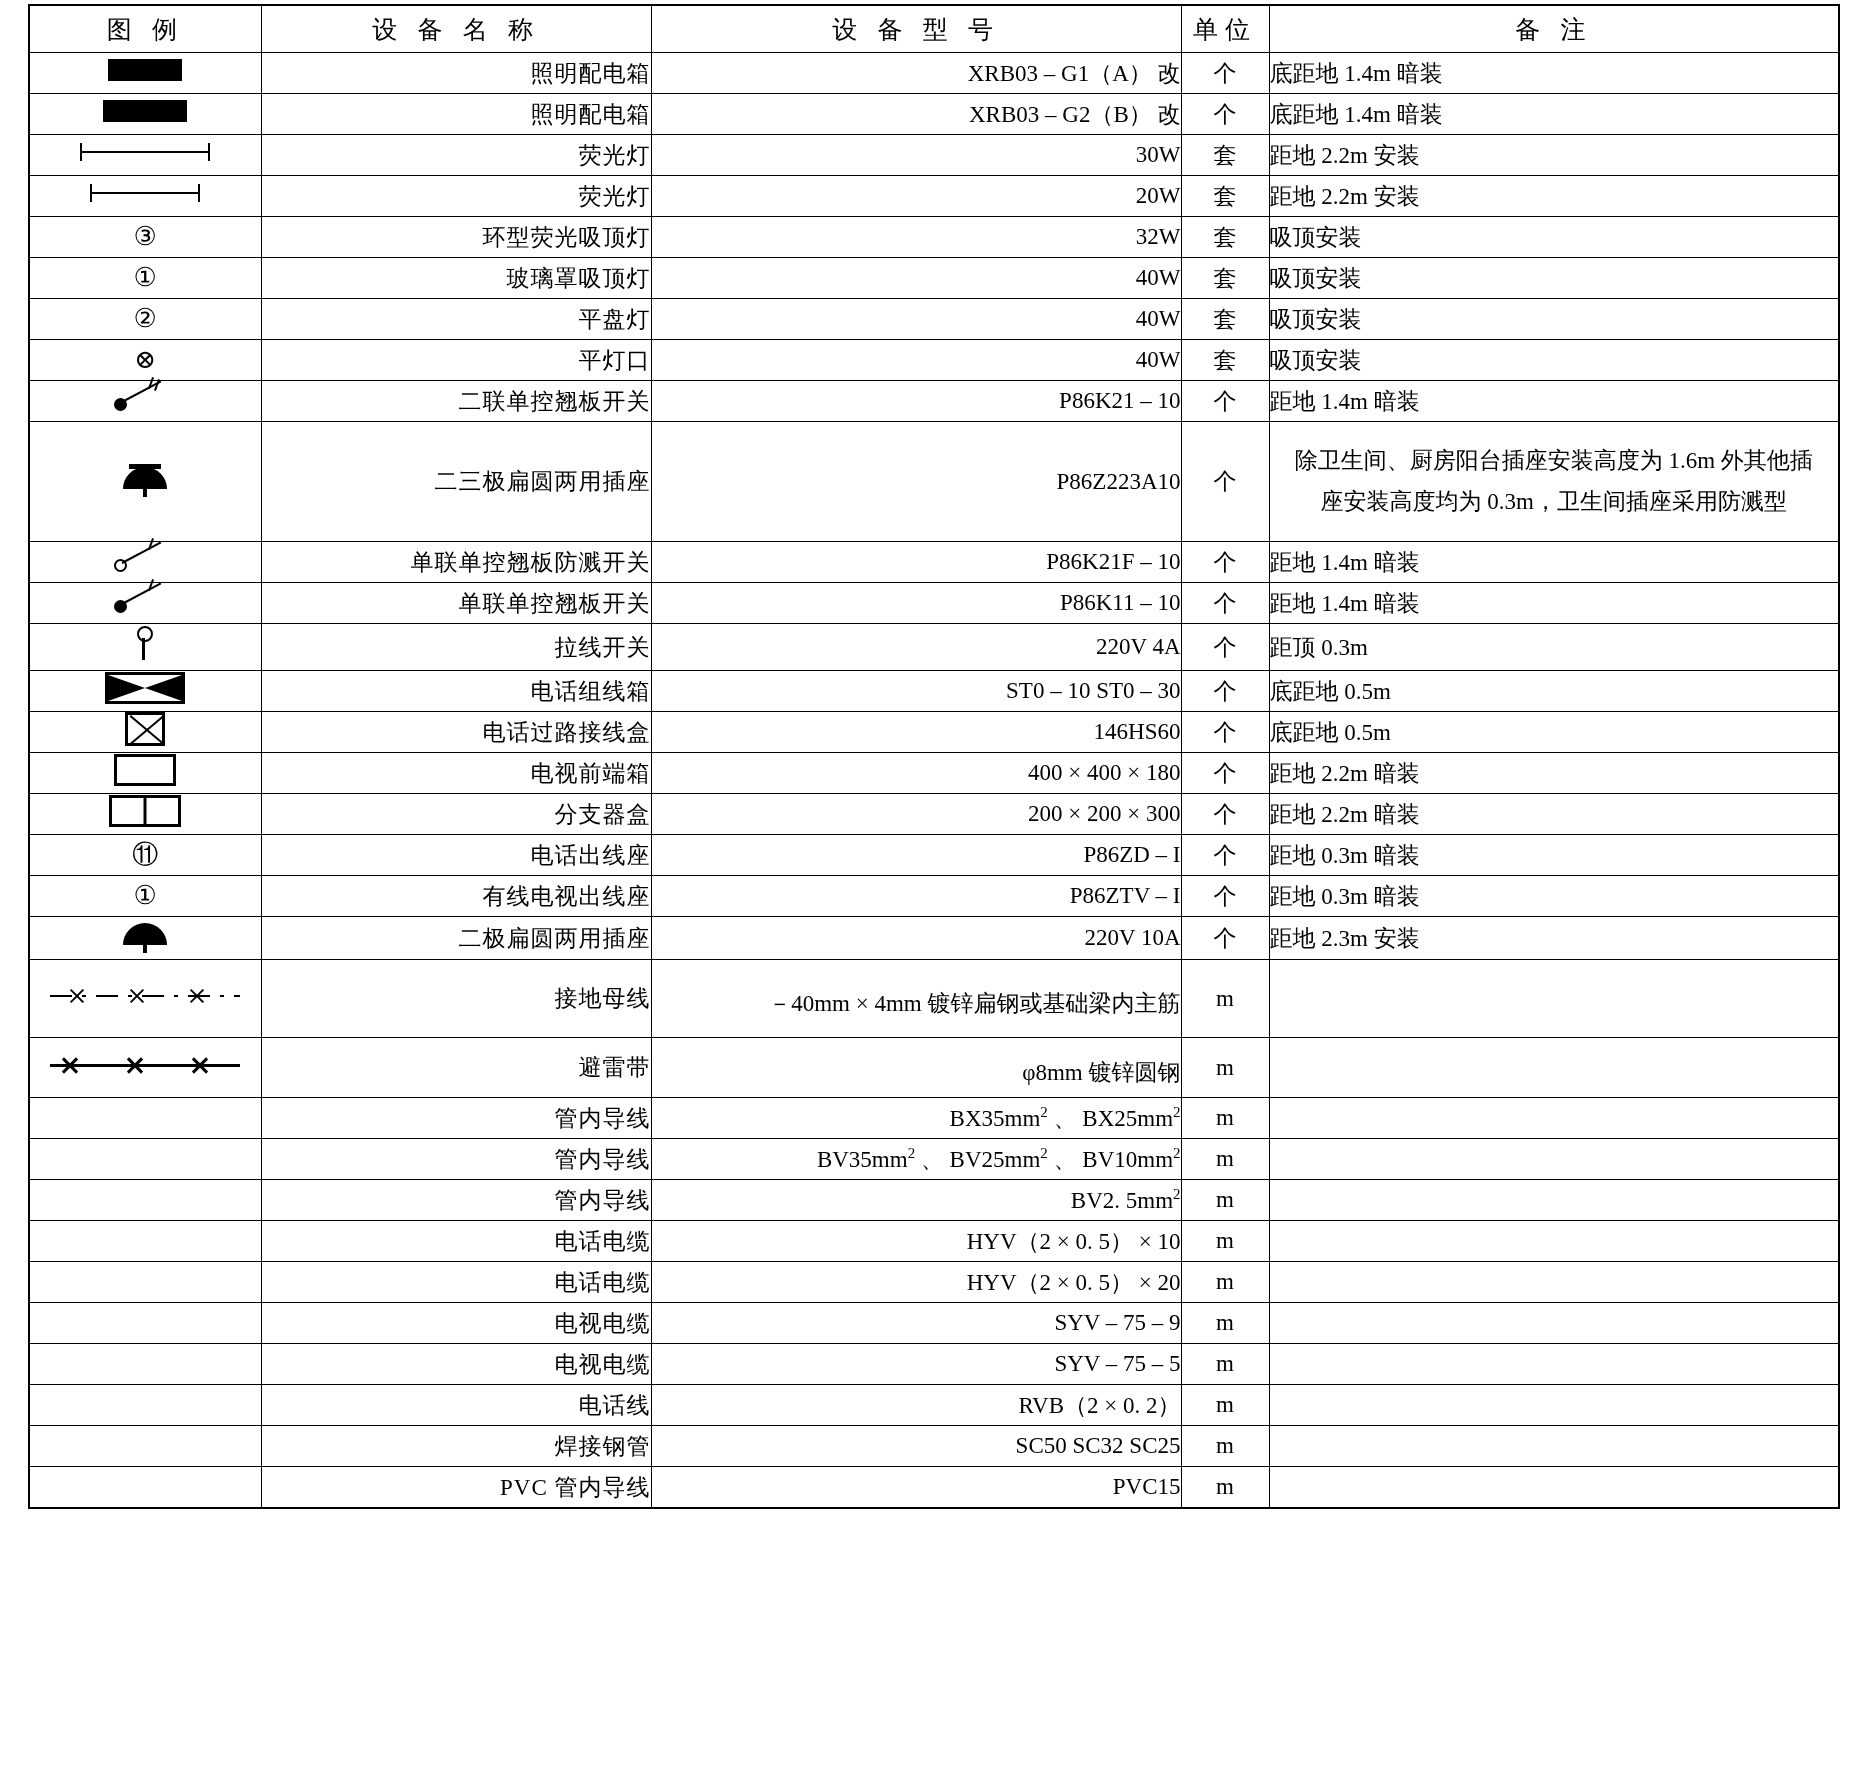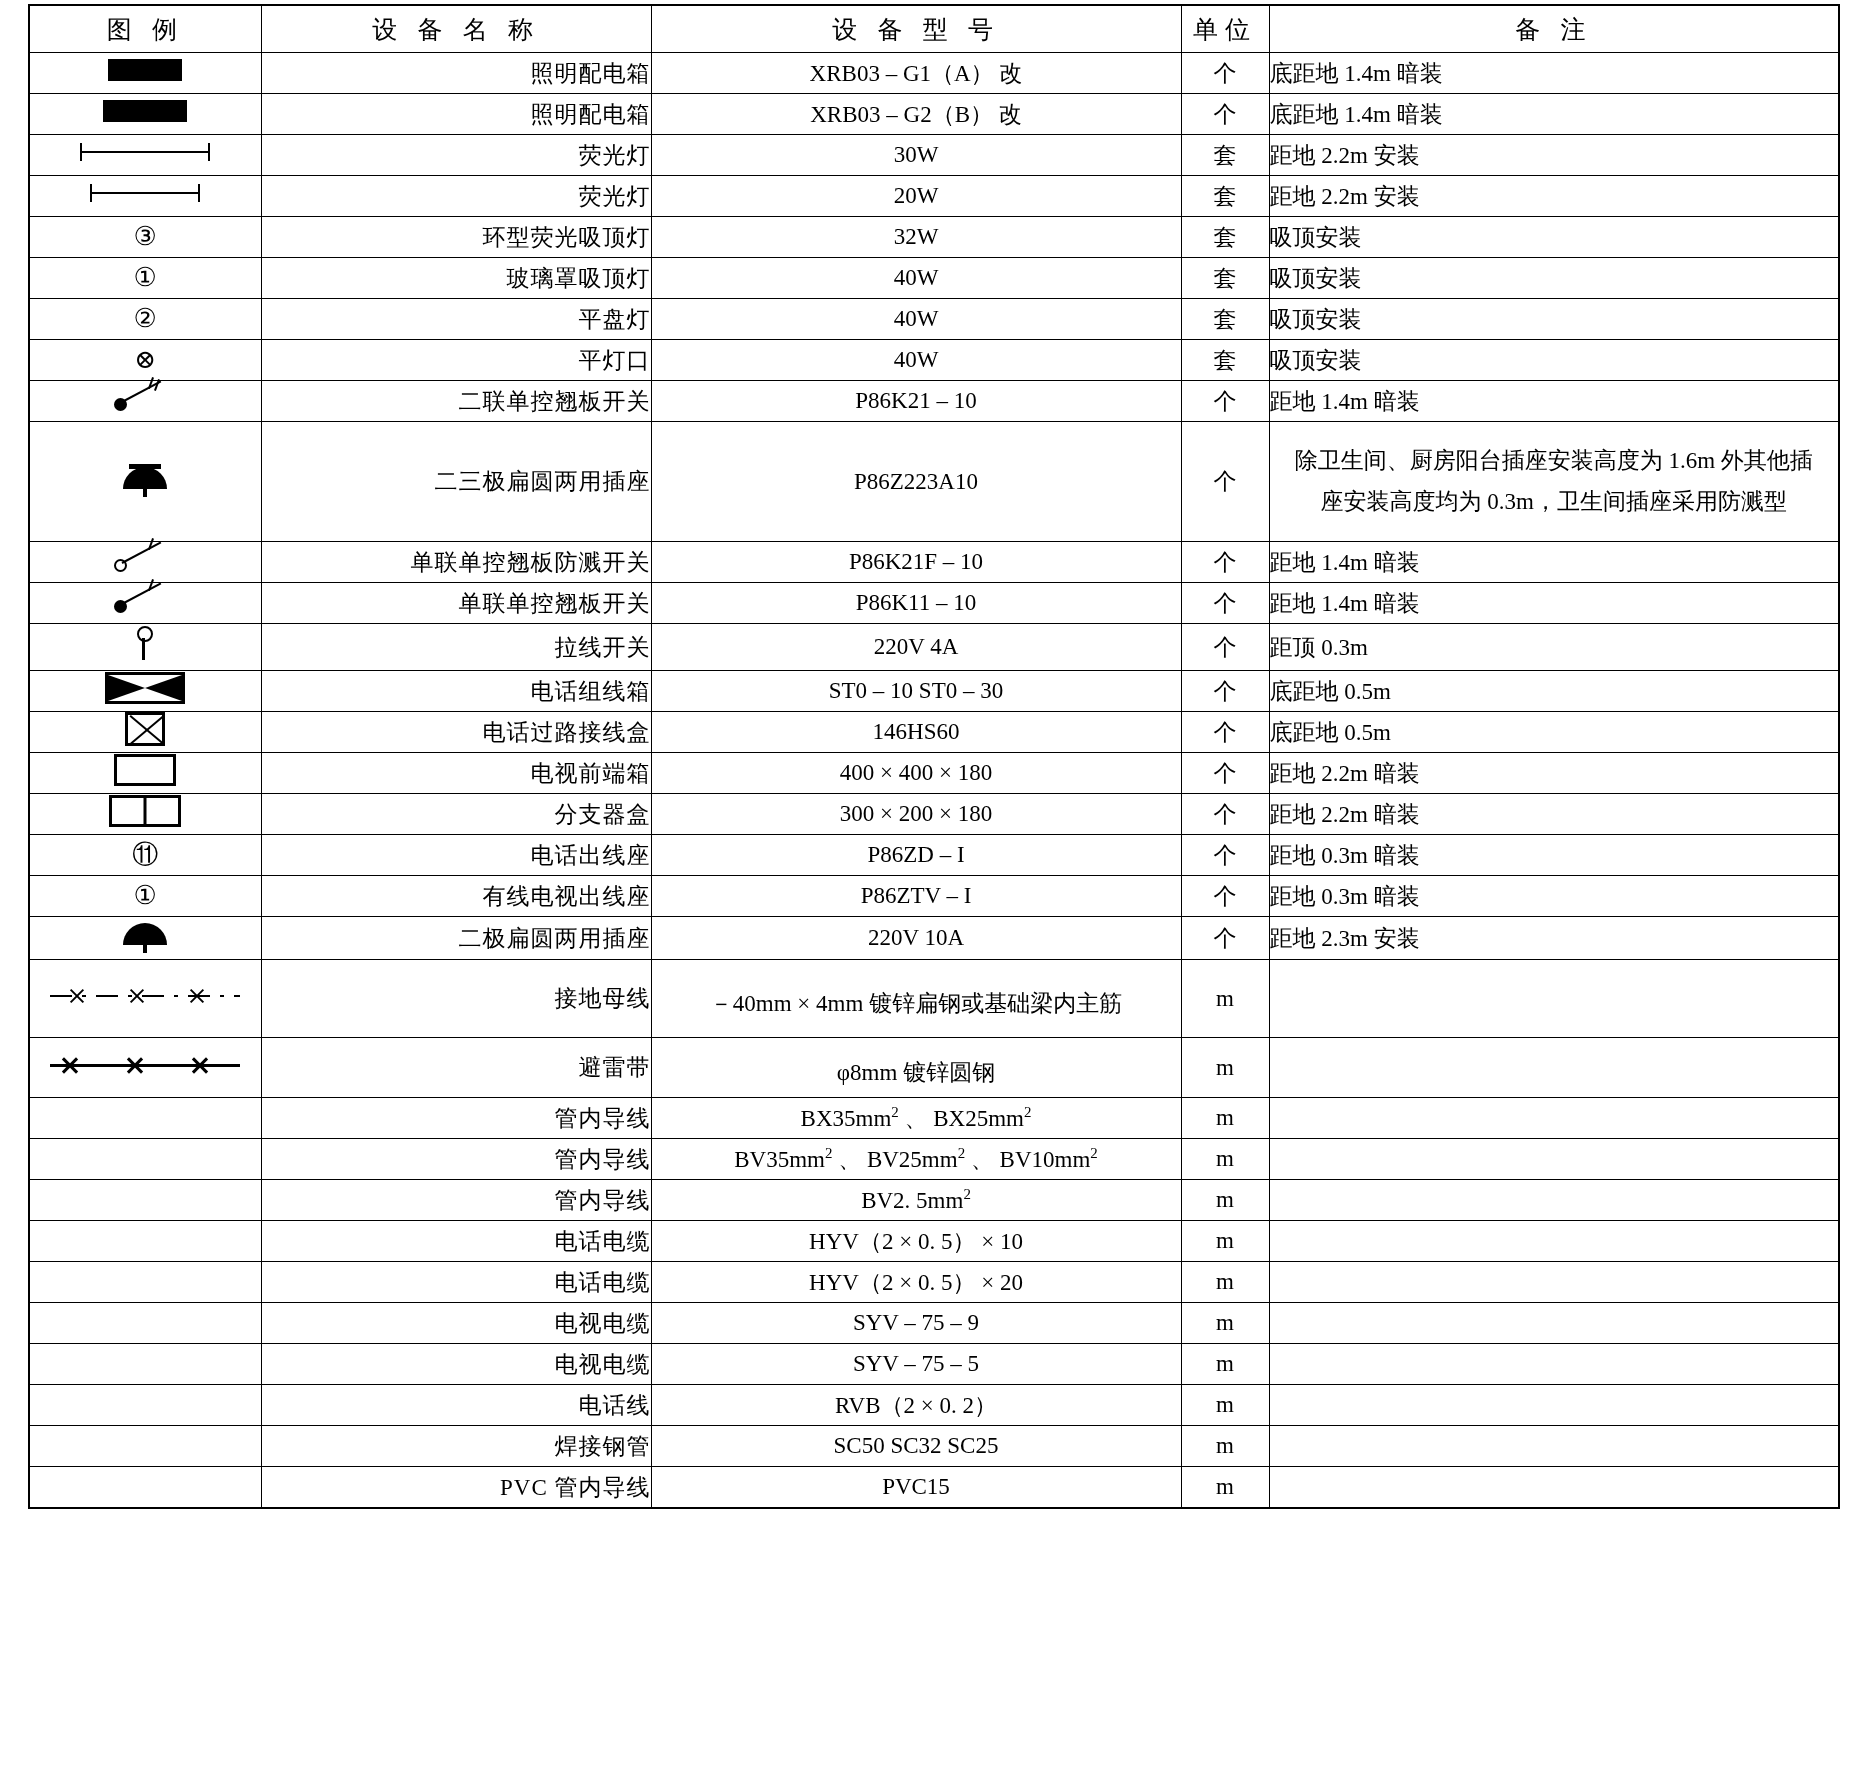--- a/index.html
+++ b/index.html
@@ -52,21 +52,21 @@
     text-align: center;
     position: relative;
   }
   td.name {
     padding-left: 40px;
     text-align: right;
     letter-spacing: 1px;
   }
   td.model {
     padding-left: 18px;
-    text-align: center;
+    text-align: right;
   }
   td.unit {
     text-align: center;
   }
   td.note {
     padding-left: 22px;
     text-align: left;
   }
   td.note.center-note {
     text-align: center;
@@ -376,21 +376,21 @@
         <tr>
           <td class="sym"><span class="s-rect"></span></td>
           <td class="name">电视前端箱</td>
           <td class="model">400 × 400 × 180</td>
           <td class="unit">个</td>
           <td class="note">距地 2.2m 暗装</td>
         </tr>
         <tr>
           <td class="sym"><span class="s-rect2"></span></td>
           <td class="name">分支器盒</td>
-          <td class="model">300 × 200 × 180</td>
+          <td class="model">200 × 200 × 300</td>
           <td class="unit">个</td>
           <td class="note">距地 2.2m 暗装</td>
         </tr>
         <tr>
           <td class="sym"><span class="s-glyph">⑪</span></td>
           <td class="name">电话出线座</td>
           <td class="model">P86ZD – I</td>
           <td class="unit">个</td>
           <td class="note">距地 0.3m 暗装</td>
         </tr>

